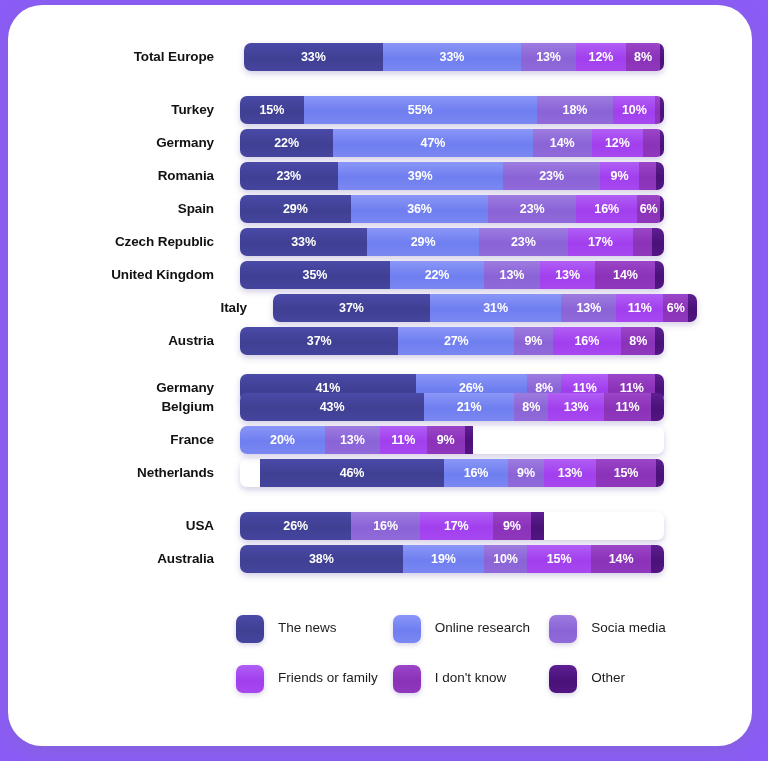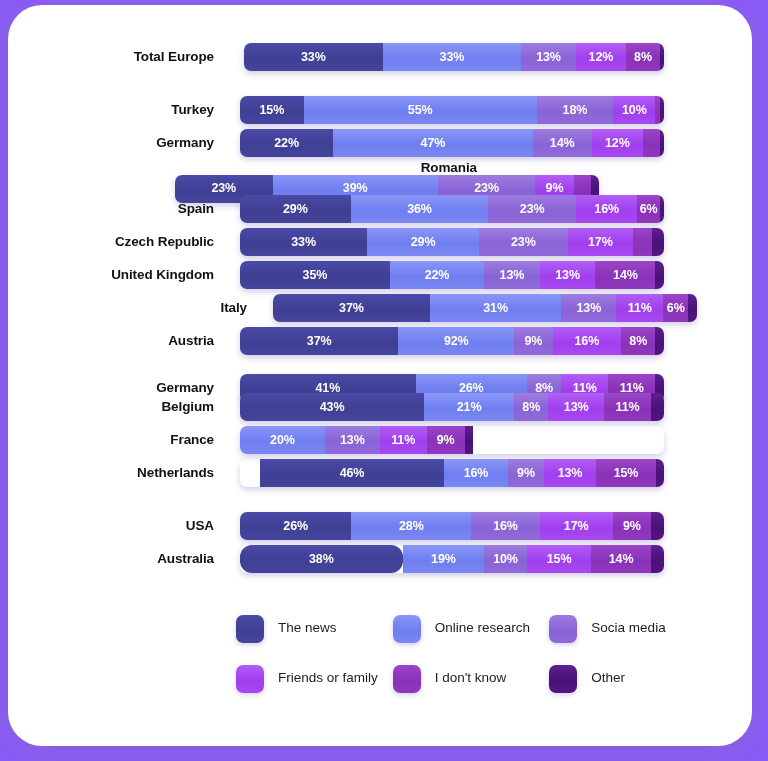--- a/index.html
+++ b/index.html
@@ -168,21 +168,21 @@
             <div class="bar">
               <div class="seg s0" style="width: 22%;">22%</div>
               <div class="seg s1" style="width: 47%;">47%</div>
               <div class="seg s2" style="width: 14%;">14%</div>
               <div class="seg s3" style="width: 12%;">12%</div>
               <div class="seg s4" style="width: 4%;"></div>
               <div class="seg s5" style="width: 1%;"></div>
             </div>
           </div>
         </div>
-        <div class="row" style="top: 156px; flex-direction: column;">
+        <div class="row" style="top: 156px;">
           <div class="row-label">Romania</div>
           <div class="bar-wrap" style="margin-left: 14px; width: 424px;">
             <div class="bar">
               <div class="seg s0" style="width: 23%;">23%</div>
               <div class="seg s1" style="width: 39%;">39%</div>
               <div class="seg s2" style="width: 23%;">23%</div>
               <div class="seg s3" style="width: 9%;">9%</div>
               <div class="seg s4" style="width: 4%;"></div>
               <div class="seg s5" style="width: 2%;"></div>
             </div>
@@ -238,21 +238,21 @@
               <div class="seg s4" style="width: 6%;">6%</div>
               <div class="seg s5" style="width: 2%;"></div>
             </div>
           </div>
         </div>
         <div class="row" style="top: 321px;">
           <div class="row-label">Austria</div>
           <div class="bar-wrap" style="margin-left: 14px; width: 424px;">
             <div class="bar">
               <div class="seg s0" style="width: 37.3737%;">37%</div>
-              <div class="seg s1" style="width: 27.2727%;">92%</div>
+              <div class="seg s1" style="width: 27.2727%;">27%</div>
               <div class="seg s2" style="width: 9.09091%;">9%</div>
               <div class="seg s3" style="width: 16.1616%;">16%</div>
               <div class="seg s4" style="width: 8.08081%;">8%</div>
               <div class="seg s5" style="width: 2.0202%;"></div>
             </div>
           </div>
         </div>
         <div class="row" style="top: 368px;">
           <div class="row-label">Germany</div>
           <div class="bar-wrap" style="margin-left: 14px; width: 424px;">
@@ -302,33 +302,32 @@
               <div class="seg s4" style="width: 14.8515%;">15%</div>
               <div class="seg s5" style="width: 1.9802%;"></div>
             </div>
           </div>
         </div>
         <div class="row" style="top: 506px;">
           <div class="row-label">USA</div>
           <div class="bar-wrap" style="margin-left: 14px; width: 424px;">
             <div class="bar">
               <div class="seg s0" style="width: 26.2626%;">26%</div>
-              <div class="seg s1" style="width: 28.2828%;">28%</div>
               <div class="seg s2" style="width: 16.1616%;">16%</div>
               <div class="seg s3" style="width: 17.1717%;">17%</div>
               <div class="seg s4" style="width: 9.09091%;">9%</div>
               <div class="seg s5" style="width: 3.0303%;"></div>
             </div>
           </div>
         </div>
         <div class="row" style="top: 539px;">
           <div class="row-label">Australia</div>
           <div class="bar-wrap" style="margin-left: 14px; width: 424px;">
             <div class="bar">
-              <div class="seg s0" style="width: 38.3838%; border-radius: 12px;">38%</div>
+              <div class="seg s0" style="width: 38.3838%;">38%</div>
               <div class="seg s1" style="width: 19.1919%;">19%</div>
               <div class="seg s2" style="width: 10.101%;">10%</div>
               <div class="seg s3" style="width: 15.1515%;">15%</div>
               <div class="seg s4" style="width: 14.1414%;">14%</div>
               <div class="seg s5" style="width: 3.0303%;"></div>
             </div>
           </div>
         </div>
       </div>
     <div class="legend" id="legend">

